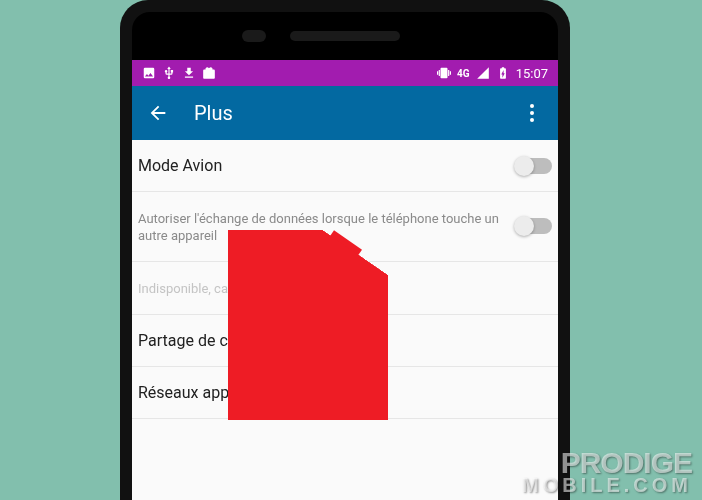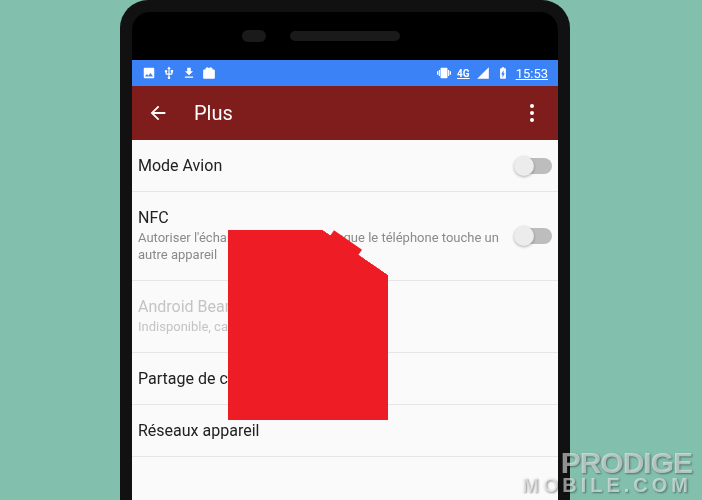--- a/index.html
+++ b/index.html
@@ -44,35 +44,34 @@
     width: 110px; height: 10px; background: #1a1a1a; border-radius: 6px;
   }
   .screen {
     background: #fff;
     flex: 1;
     display: flex;
     flex-direction: column;
     overflow: hidden;
   }
   .statusbar {
-    background: #3b82f6;
+    background: #a21caf;
     height: 26px;
     display: flex;
     align-items: center;
     justify-content: space-between;
     padding: 0 10px;
     color: #fff;
     font-size: 13px;
-    text-decoration: underline;
   }
   .status-left, .status-right { display: flex; align-items: center; gap: 6px; }
   .status-icon { width: 14px; height: 14px; display: inline-flex; align-items: center; justify-content: center; }
   .status-icon svg { width: 100%; height: 100%; fill: #fff; }
   .appbar {
-    background: #7f1d1d;
+    background: #0369a1;
     height: 54px;
     display: flex;
     align-items: center;
     padding: 0 14px;
     gap: 24px;
     color: #fff;
   }
   .back-btn { width: 24px; height: 24px; cursor: pointer; display: flex; align-items: center; justify-content: center; }
   .back-btn svg { fill: #fff; width: 22px; height: 22px; }
   .appbar-title { font-size: 20px; flex: 1; font-weight: 400; }
@@ -162,21 +161,21 @@
           <span class="status-icon">
               <svg viewBox="0 0 24 24">
                 <path d="M2 22h20V2L2 22z"></path>
               </svg>
             </span>
           <span class="status-icon">
               <svg viewBox="0 0 24 24">
                 <path d="M15.67 4H14V2h-4v2H8.33C7.6 4 7 4.6 7 5.33v15.33C7 21.4 7.6 22 8.33 22h7.33c.74 0 1.34-.6 1.34-1.33V5.33C17 4.6 16.4 4 15.67 4zM11 20v-5.5H9L13 7v5.5h2L11 20z"></path>
               </svg>
             </span>
-          <span>15:53</span>
+          <span>15:07</span>
         </div>
       </div>
 
       <div class="appbar">
         <div class="back-btn">
           <svg viewBox="0 0 24 24">
               <path d="M20 11H7.83l5.59-5.59L12 4l-8 8 8 8 1.41-1.41L7.83 13H20v-2z"></path>
             </svg>
         </div>
         <div class="appbar-title">Plus</div>
@@ -191,29 +190,27 @@
 
         <div class="row">
           <div class="row-text">
             <div class="row-title">Mode Avion</div>
           </div>
           <div class="switch"></div>
         </div>
 
         <div class="row">
           <div class="row-text">
-            <div class="row-title">NFC</div>
             <div class="row-sub">Autoriser l'échange de données lorsque le téléphone touche un autre appareil</div>
           </div>
           <div class="switch"></div>
         </div>
 
         <div class="row disabled">
           <div class="row-text">
-            <div class="row-title">Android Beam</div>
             <div class="row-sub">Indisponible, car la NFC est désactivée</div>
           </div>
         </div>
 
         <div class="row">
           <div class="row-text">
             <div class="row-title">Partage de connexion</div>
           </div>
         </div>
 

